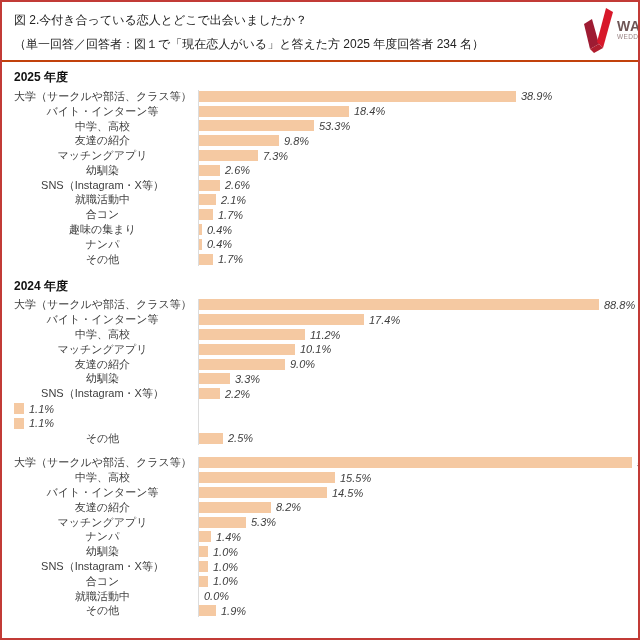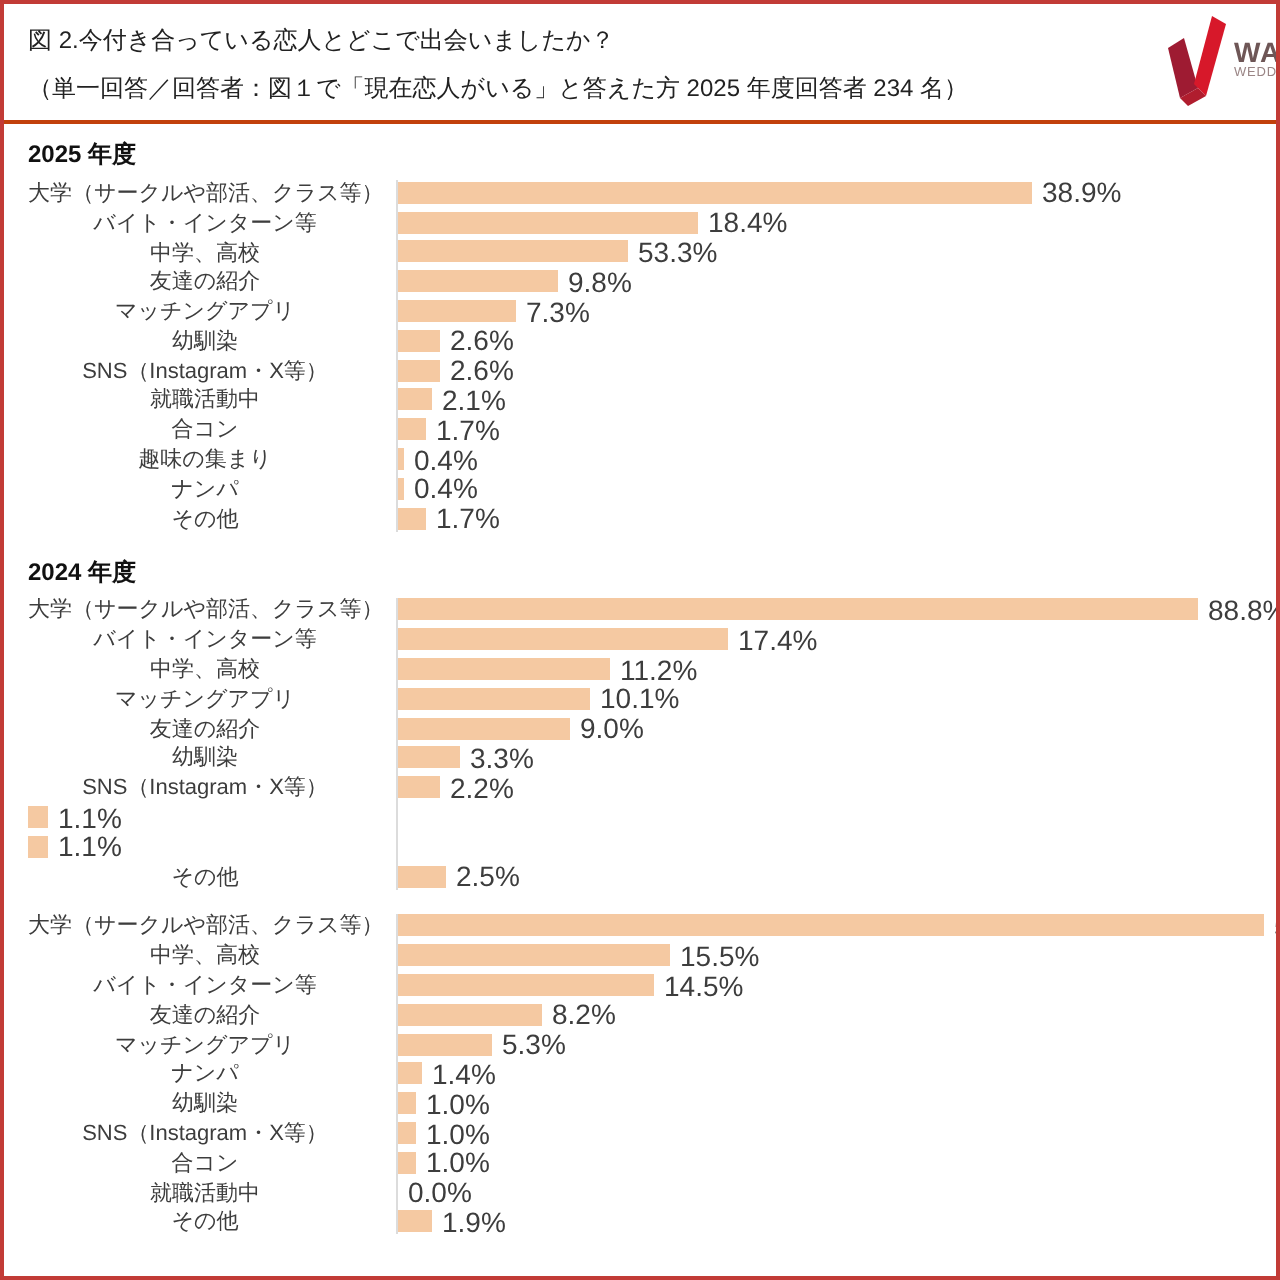--- a/index.html
+++ b/index.html
@@ -26,21 +26,21 @@
   .plot::before{
     content:'';position:absolute;left:184px;top:1px;bottom:1px;
     border-left:1px solid #dcdcdc;
   }
   .row{display:flex;align-items:center;height:14.8px;}
   .cat{
     width:185px;box-sizing:border-box;flex:none;text-align:center;padding-right:8px;
     font-size:11px;color:#3d3d3d;white-space:nowrap;overflow:hidden;
   }
   .bar{height:11px;flex:none;position:relative;z-index:1;}
-  .val{margin-left:5px;font-size:14px;color:#3d3d3d;white-space:nowrap;}
+  .val{margin-left:5px;font-size:11px;color:#3d3d3d;white-space:nowrap;font-style:italic;}
 </style>
 </head>
 <body>
 
 <div class="page">
 
   <div class="header">
     <div class="title">図 2.今付き合っている恋人とどこで出会いましたか？</div>
     <div class="subtitle">（単一回答／回答者：図１で「現在恋人がいる」と答えた方 2025 年度回答者 234 名）</div>
 

